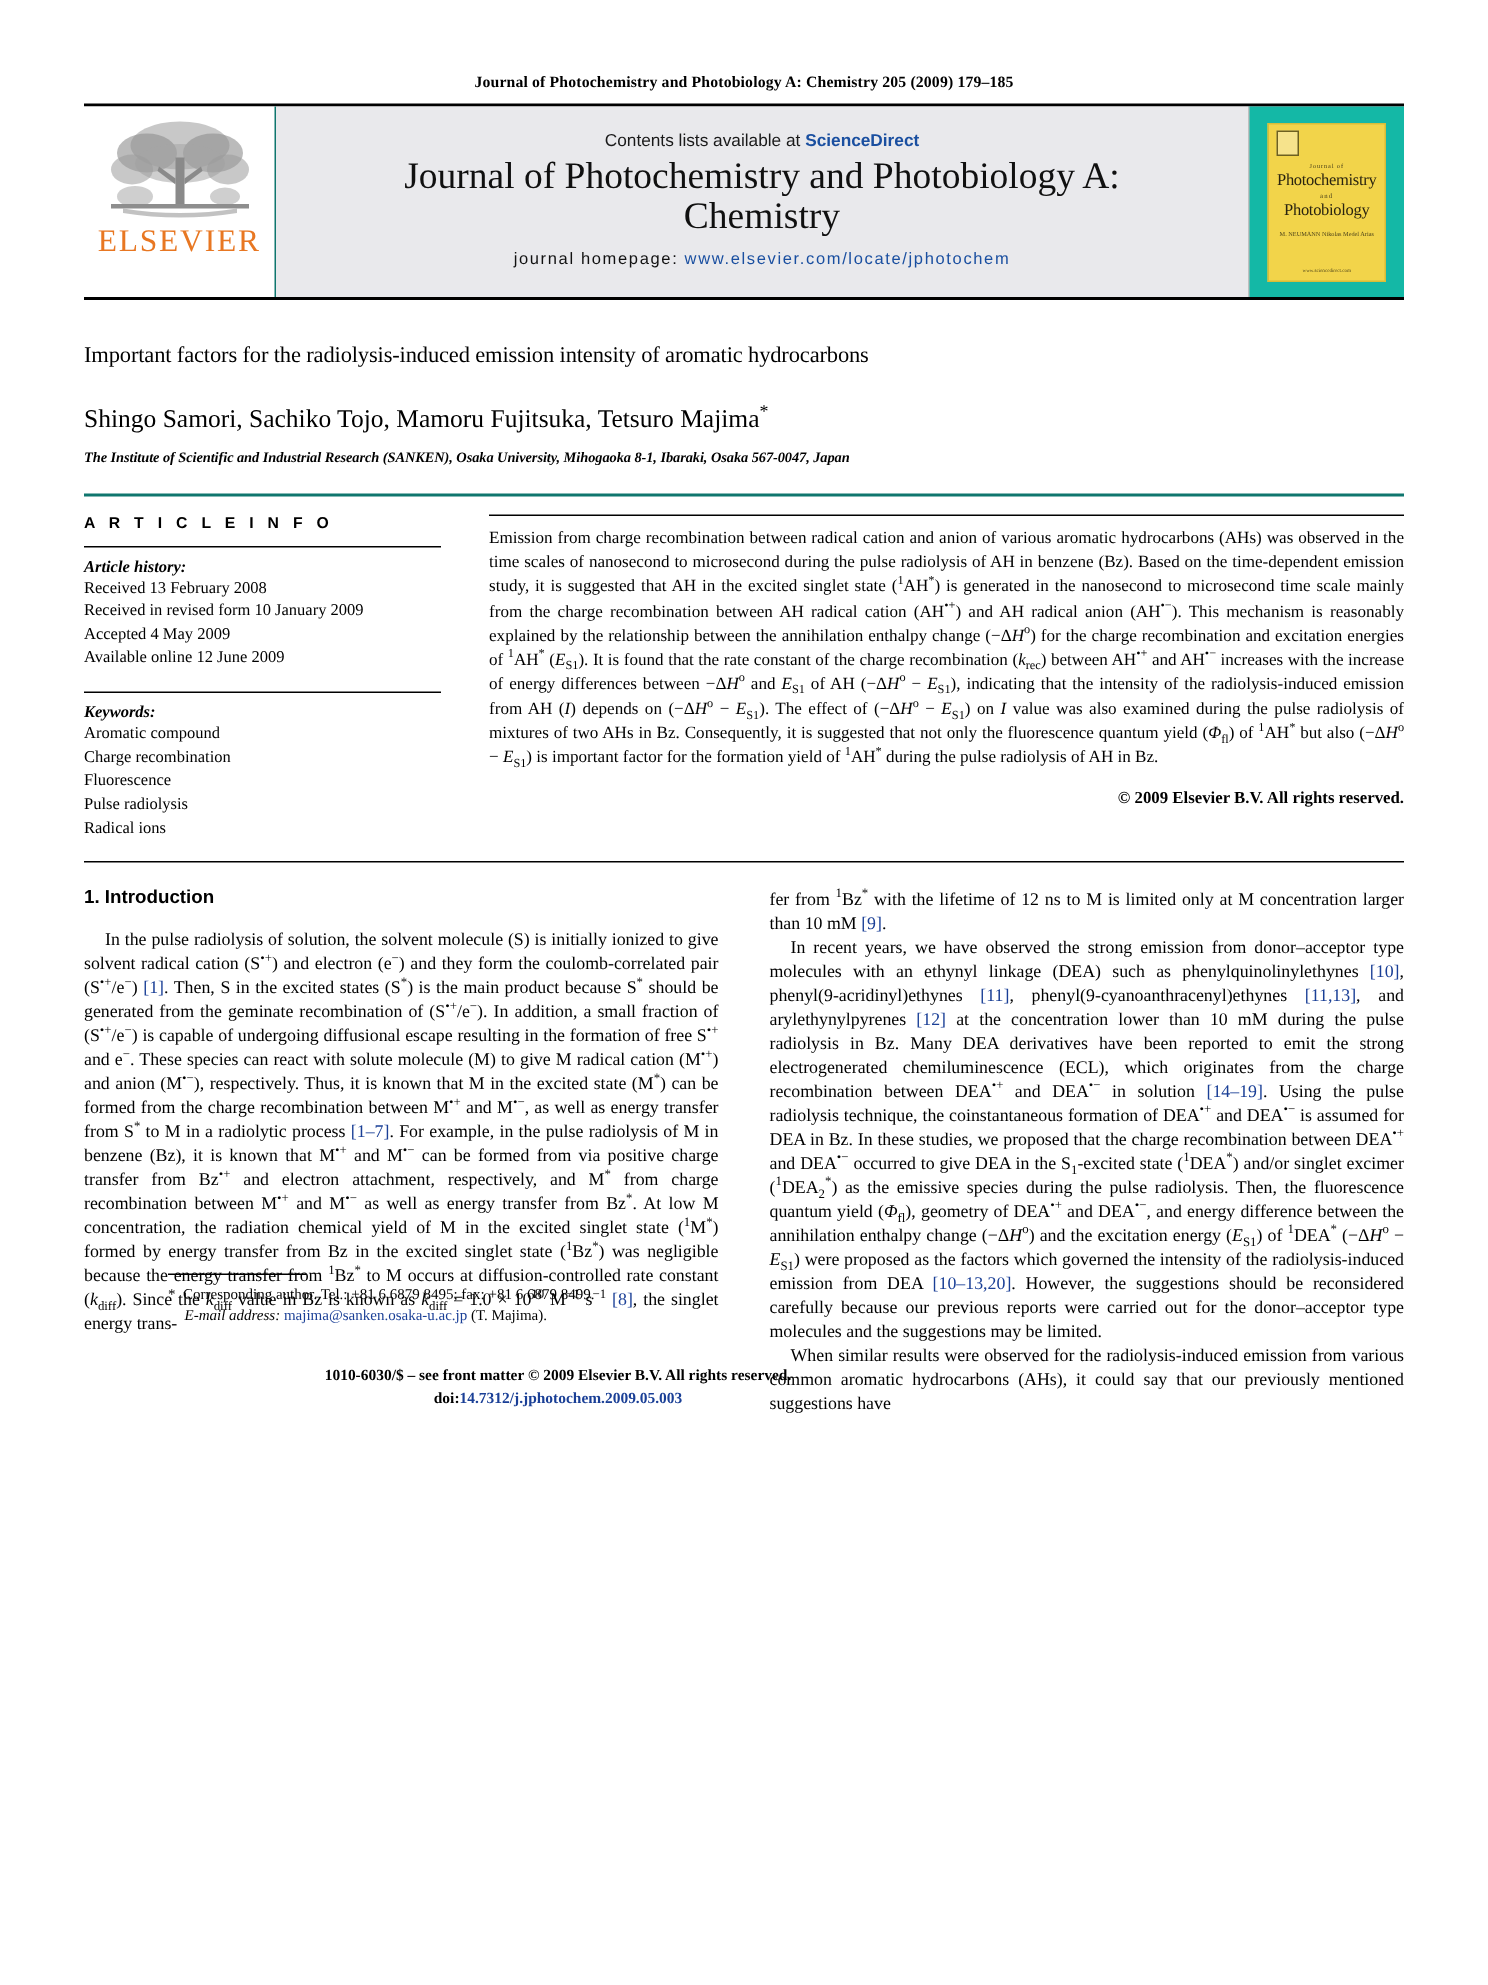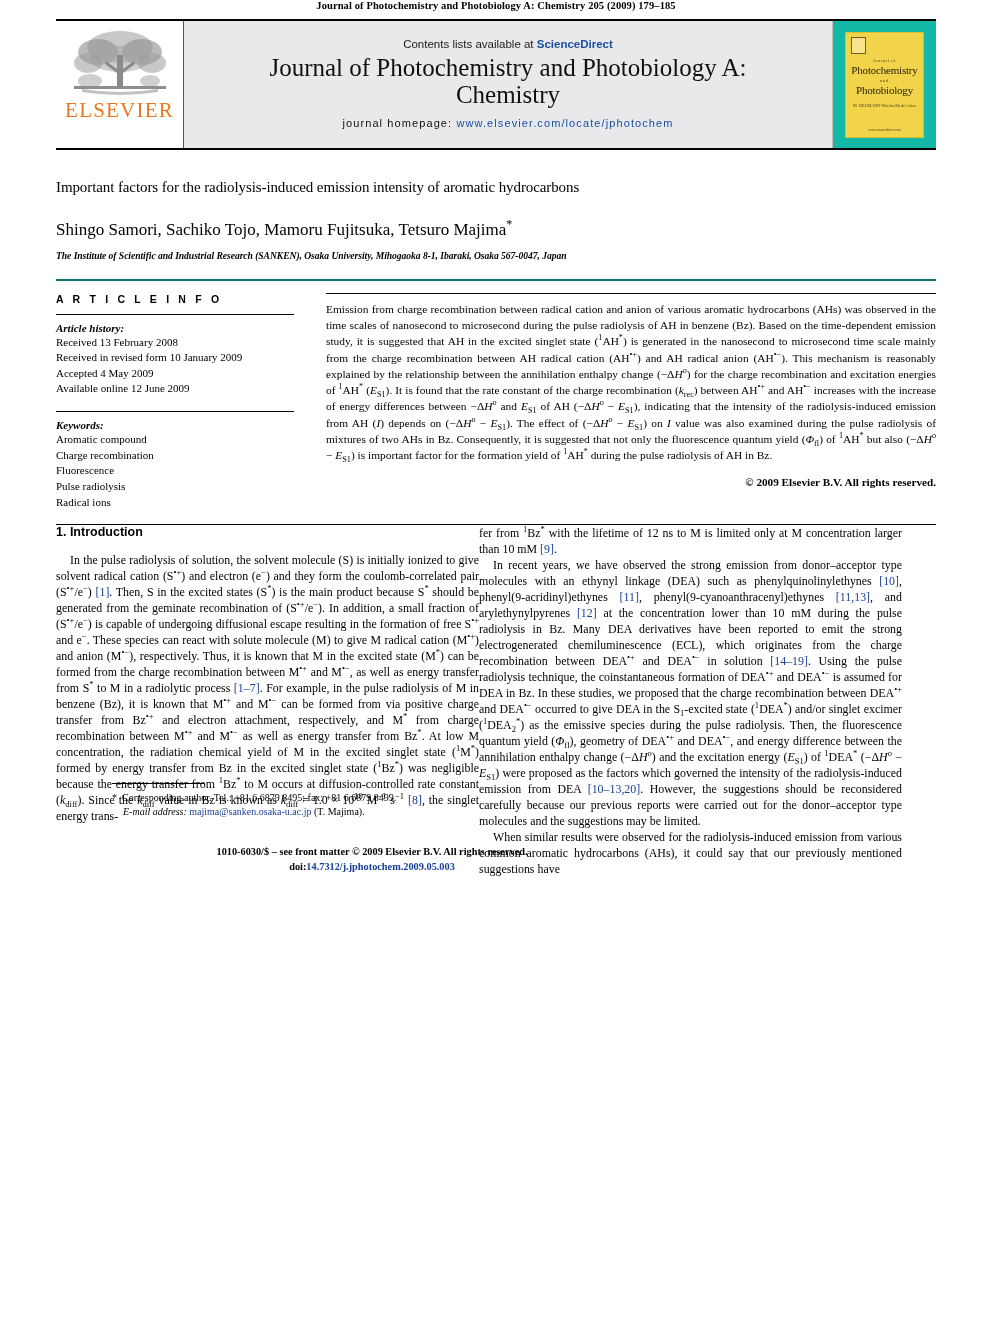--- a/index.html
+++ b/index.html
@@ -13,20 +13,21 @@
     position: relative;
   }
   .page { width: 992px; height: 1323px; position: relative; padding: 0 56px; }
 
   
   .running-head {
     text-align: center;
     font-size: 10.5px;
     font-weight: bold;
     letter-spacing: .1px;
+    padding-top: 50px;
     padding-bottom: 6px;
   }
 
   
   .masthead {
     display: flex;
     align-items: stretch;
     border-top: 2.5px solid #000;
     border-bottom: 2.5px solid #000;
     height: 131px;
@@ -198,20 +199,22 @@
     text-align: right;
     font-size: 11.2px;
     font-weight: bold;
     margin-top: 12px;
   }
 
   
   .body-rule { border-top: 1px solid #000; margin-top: 14px; }
   .columns {
     display: flex;
+    gap: 34px;
+    margin-top: 16px;
   }
   .col { width: 423px; flex: 0 0 423px; position: relative; }
   h2.section-title {
     font-family: "Liberation Sans", sans-serif;
     font-size: 12.5px;
     font-weight: bold;
     margin: 0 0 13px 0;
   }
   p.bodytext {
     font-size: 11.9px;

